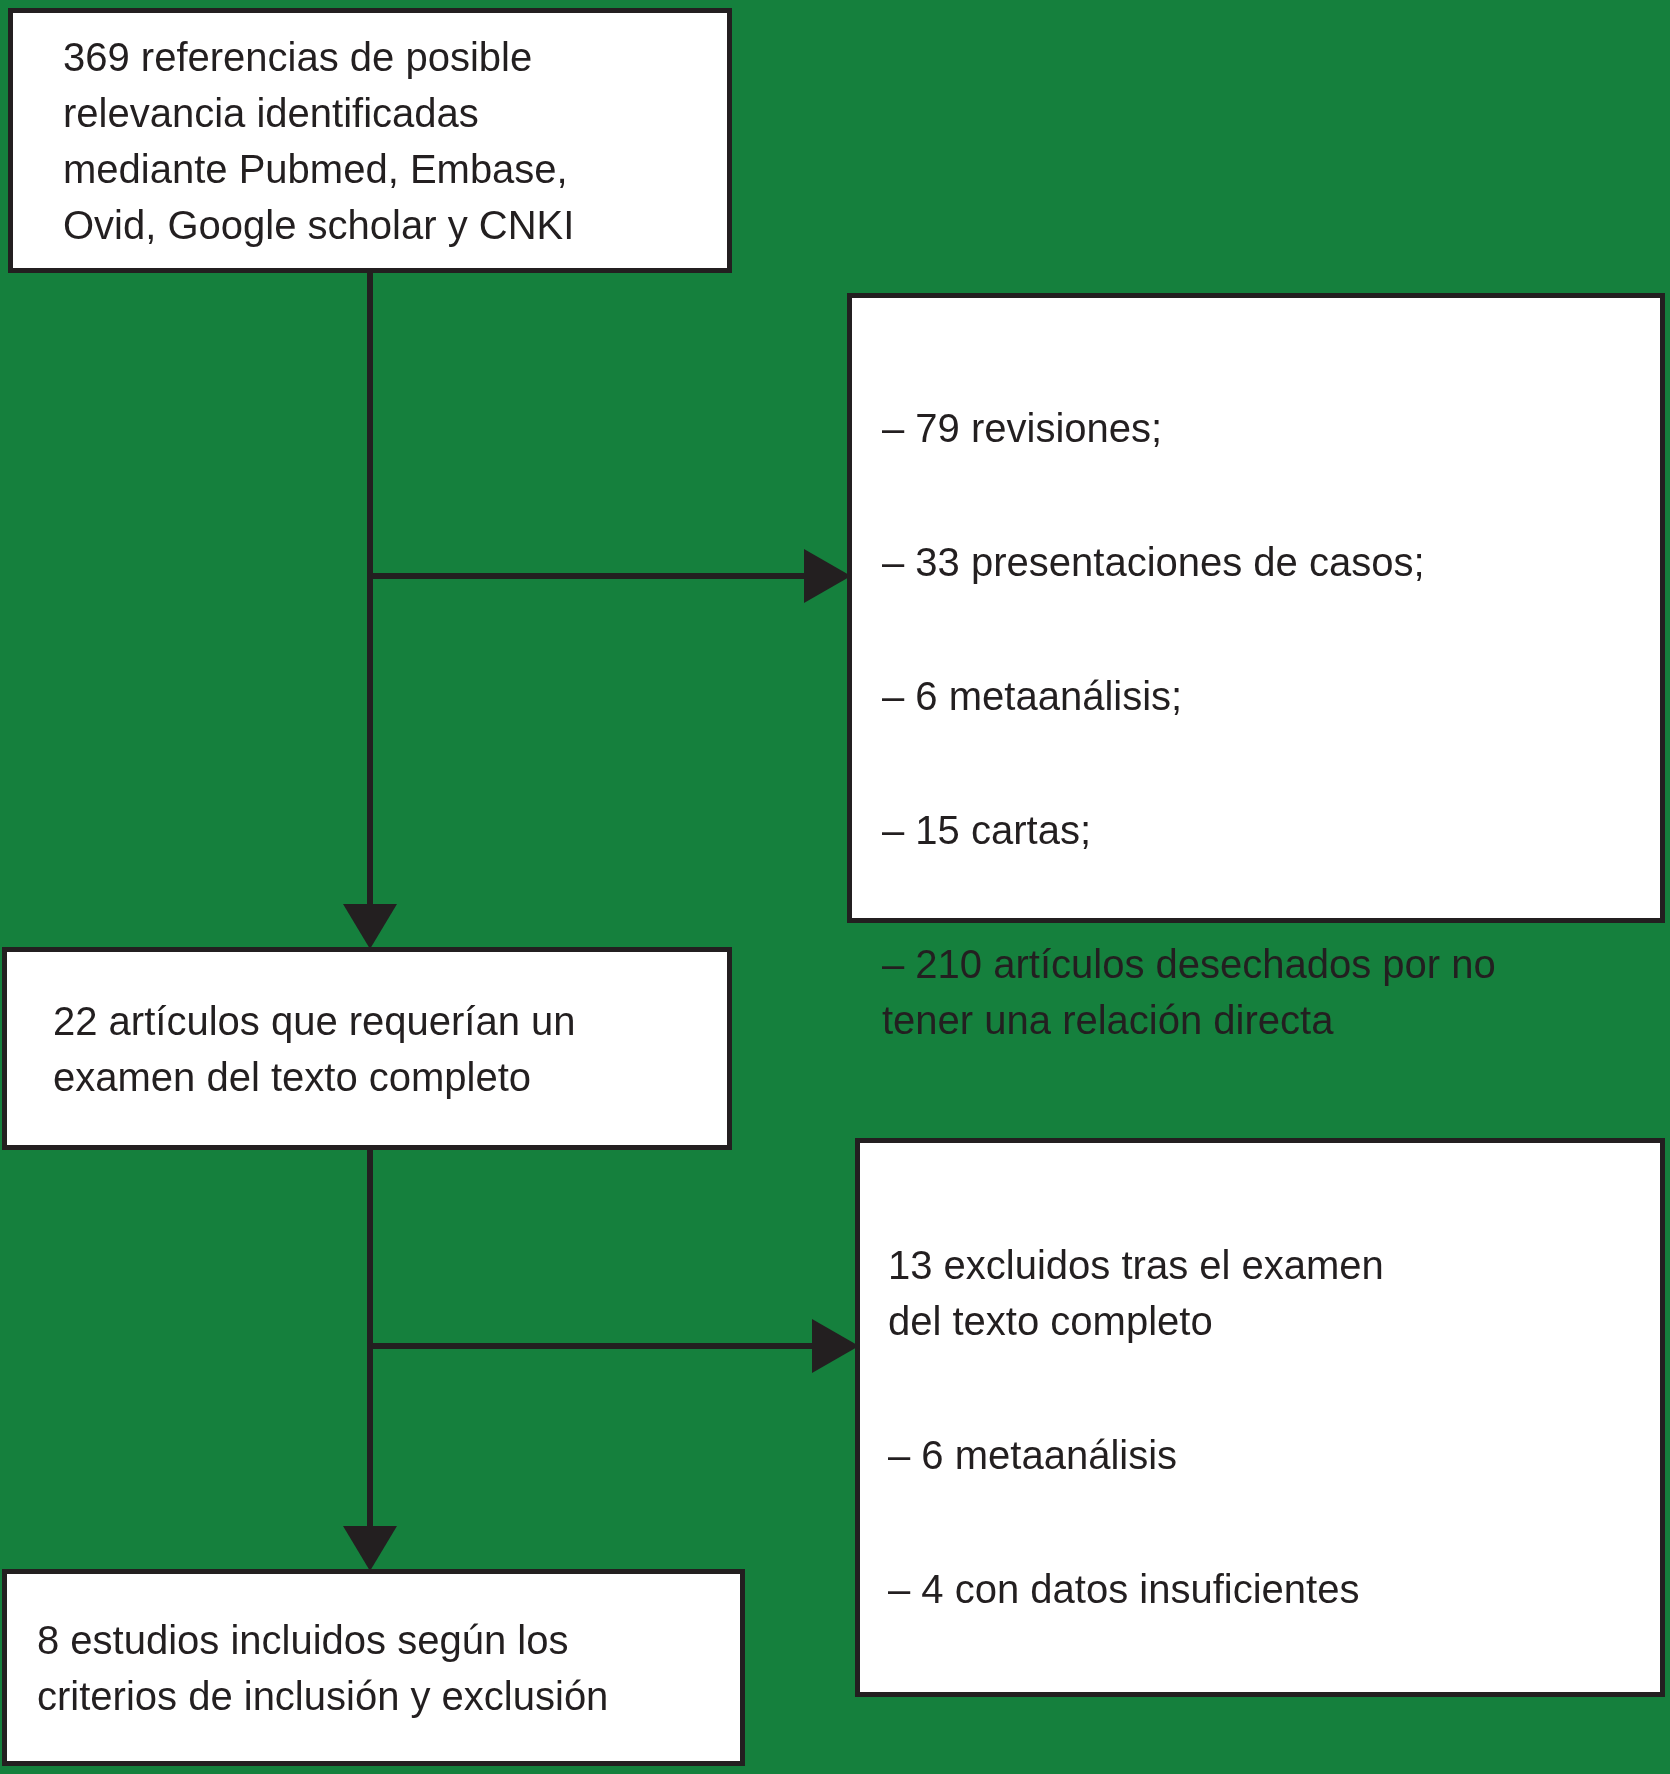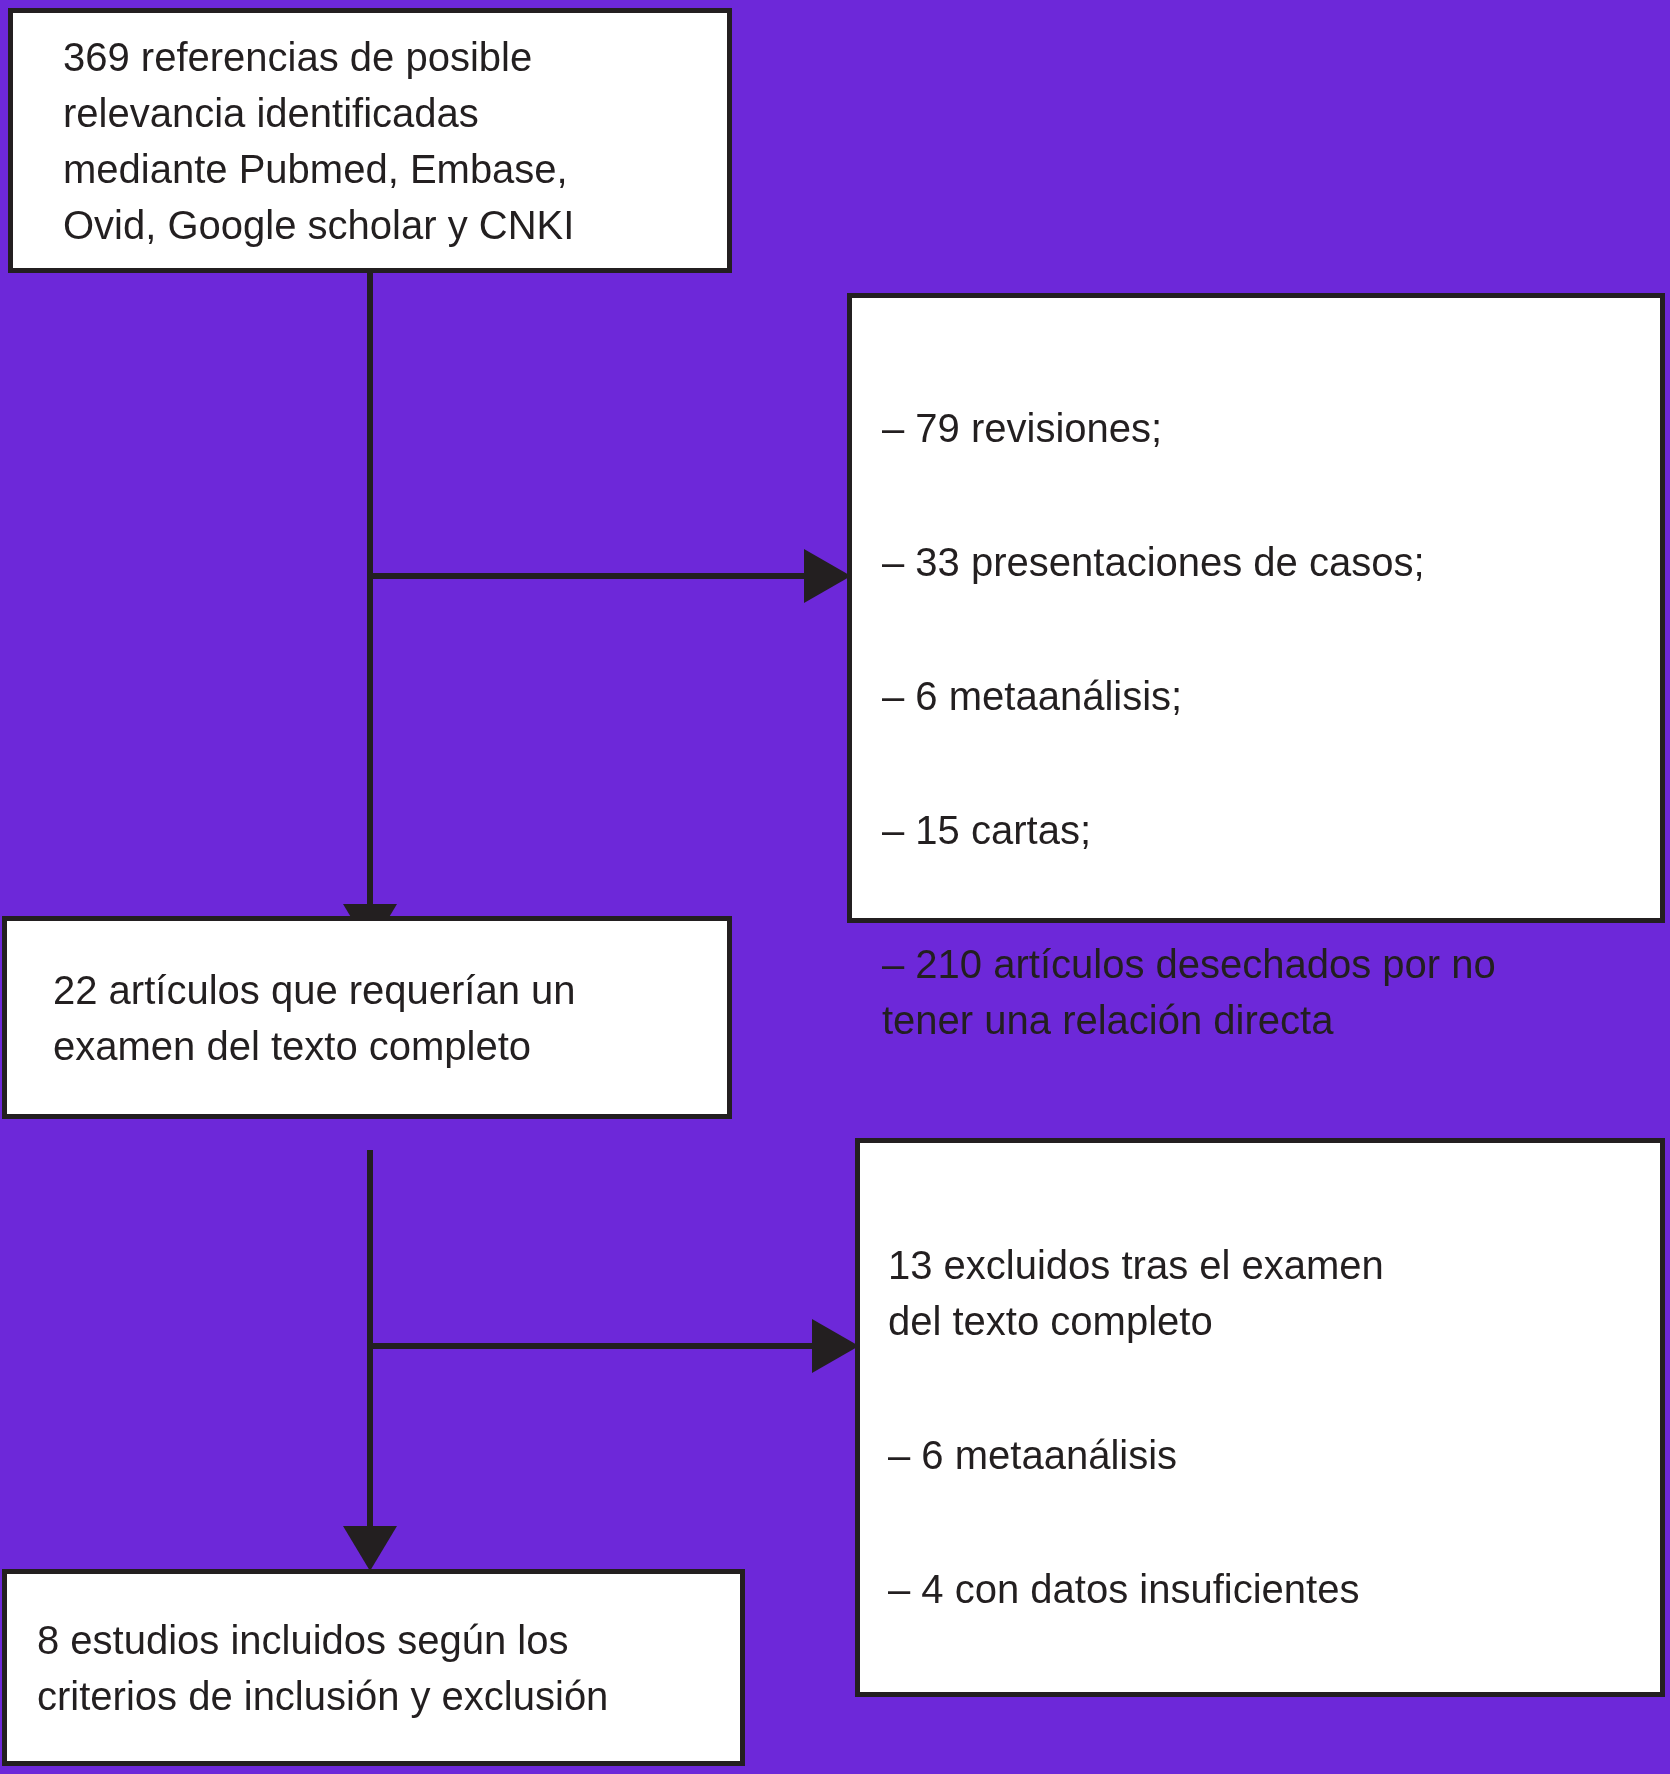--- a/index.html
+++ b/index.html
@@ -4,21 +4,21 @@
 <style>
   html, body {
     margin: 0;
     padding: 0;
     background: #ffffff;
   }
   .canvas {
     position: relative;
     width: 1670px;
     height: 1774px;
-    background: #6d28d9;
+    background: #15803d;
     font-family: "Liberation Sans", "DejaVu Sans", sans-serif;
     color: #231f20;
     overflow: hidden;
   }
   .connectors {
     position: absolute;
     left: 0;
     top: 0;
     width: 1670px;
     height: 1774px;
@@ -32,21 +32,21 @@
     line-height: 56px;
     white-space: pre-line;
   }
   .box.center {
     display: flex;
     flex-direction: column;
     justify-content: center;
   }
   .box-identified   { left: 8px;   top: 8px;    width: 724px; height: 265px; padding-left: 50px; padding-right: 8px; }
   .box-excluded-1   { left: 847px; top: 293px;  width: 818px; height: 630px; padding: 24px 18px 10px 30px; }
-  .box-fulltext     { left: 2px;   top: 916px;  width: 730px; height: 203px; padding-left: 46px; padding-right: 8px; }
+  .box-fulltext     { left: 2px;   top: 947px;  width: 730px; height: 203px; padding-left: 46px; padding-right: 8px; }
   .box-excluded-2   { left: 855px; top: 1138px; width: 810px; height: 559px; padding: 38px 14px 10px 28px; }
   .box-included     { left: 2px;   top: 1569px; width: 743px; height: 197px; padding-left: 30px; padding-right: 4px; }
   .exclusion-title  { margin: 0; }
   .exclusion-item   { margin: 22px 0 0 0; }
 </style>
 </head>
 <body>
 
 <div class="canvas">
 

